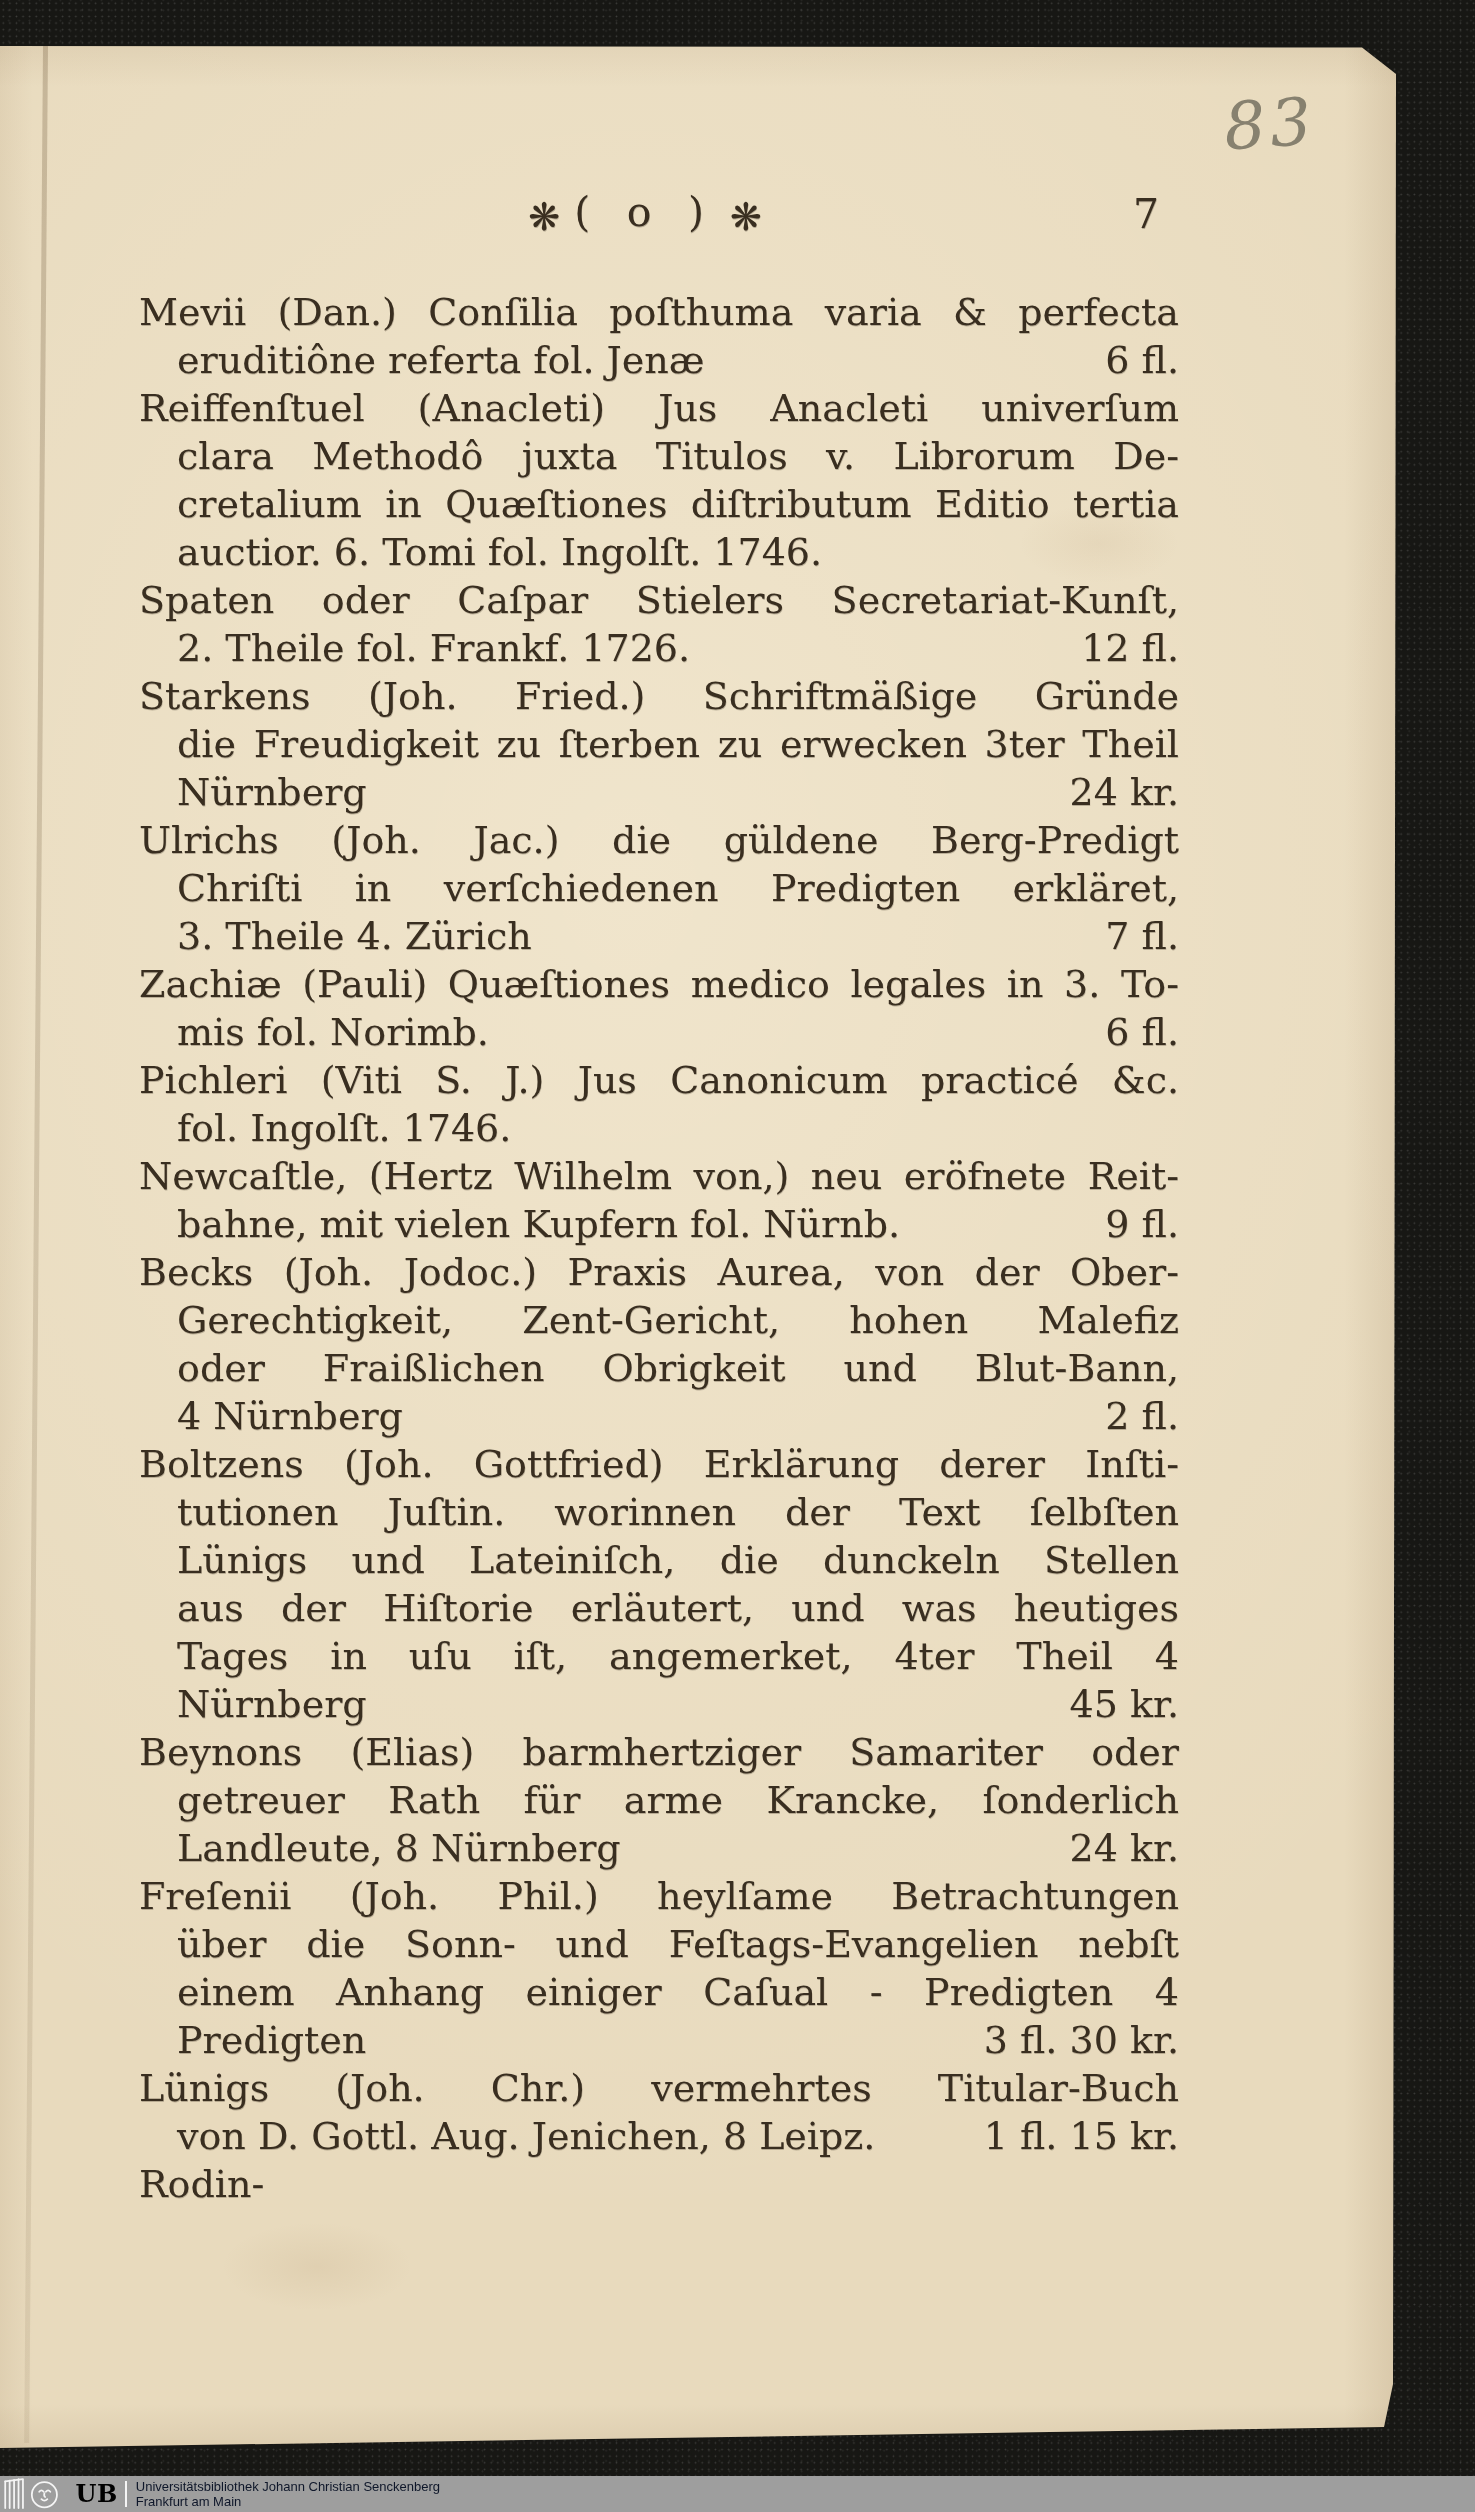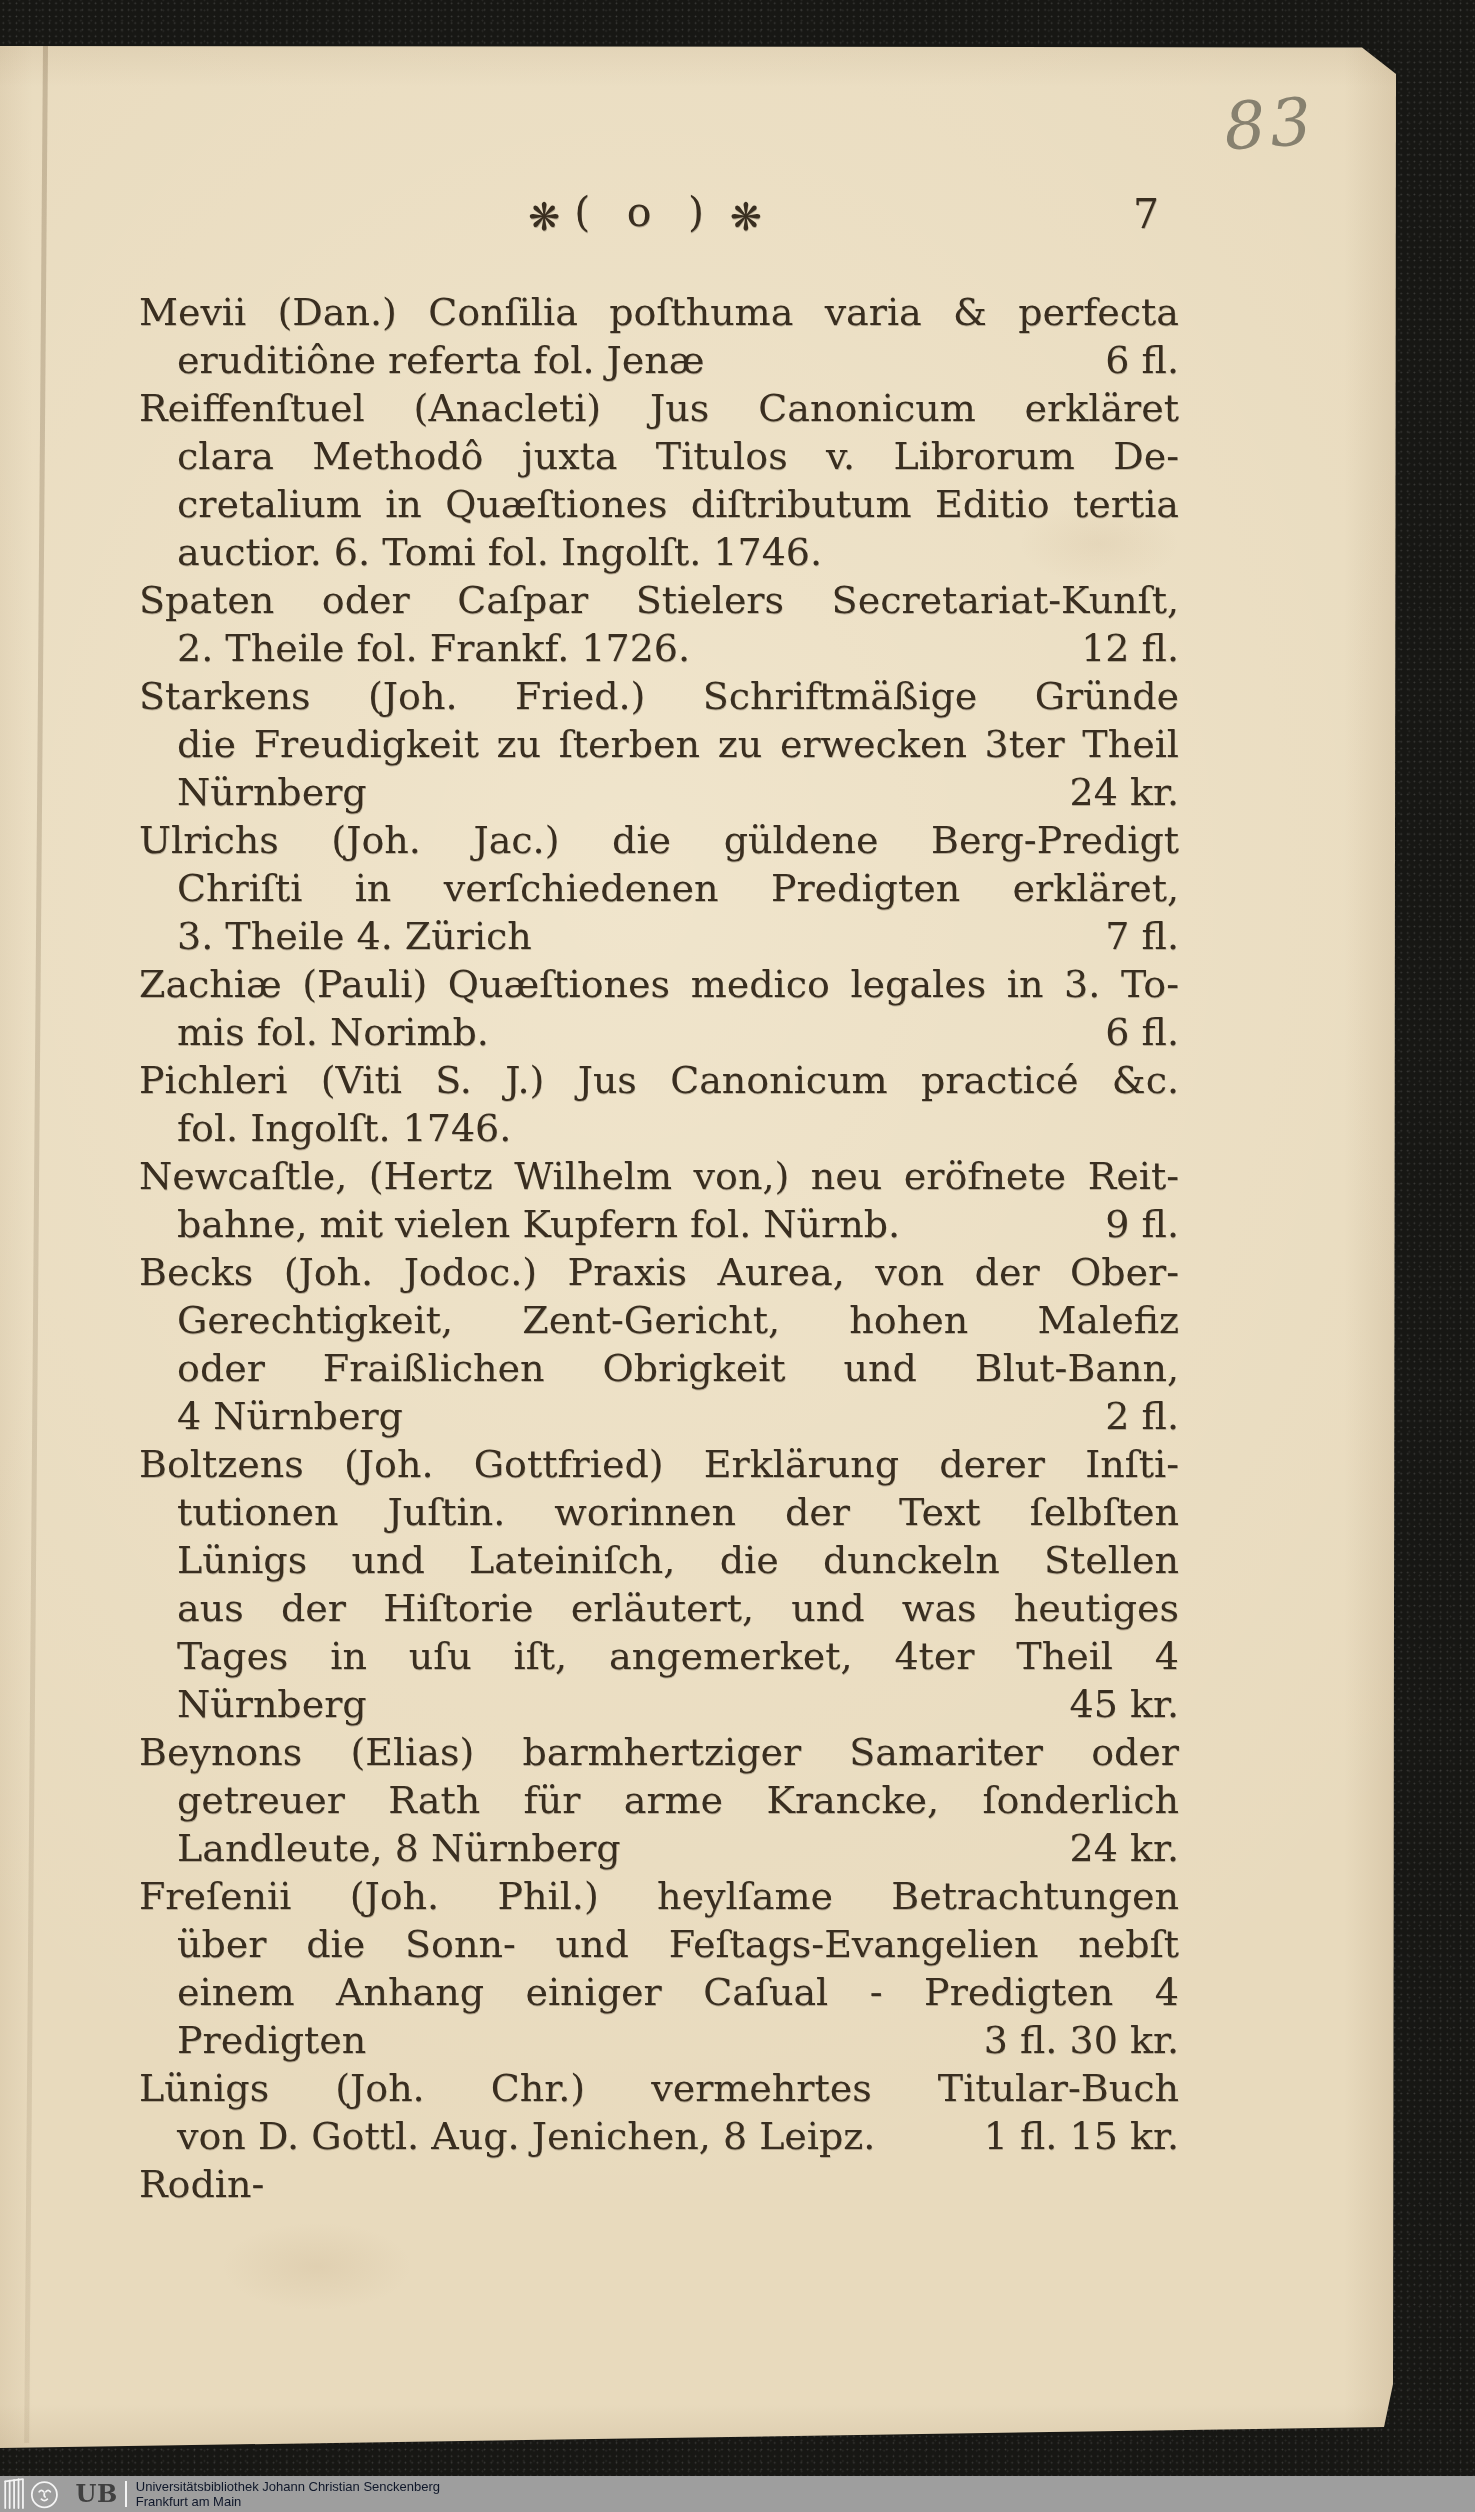--- a/index.html
+++ b/index.html
@@ -64,21 +64,21 @@
   .line .p{position:absolute;right:0;top:0;}
   .line.catch{text-align:left;padding-right:7.4px;}
   
   .footerbar{
     position:absolute;left:0;bottom:0;width:1475px;height:36px;
     background:#9e9e9e;display:flex;align-items:center;
   }
   .logo{display:flex;align-items:center;height:100%;margin-left:3px;}
   .logo svg{display:block;}
   .ubtext{
-    color:#404040;font-family:"DejaVu Serif",serif;font-weight:bold;
+    color:#000000;font-family:"DejaVu Serif",serif;font-weight:bold;
     font-size:24px;letter-spacing:0.7px;margin-left:4.4px;line-height:1;
   }
   .logodiv{width:1.5px;height:26.6px;background:#f5f5f5;margin:0 8.9px 0 7.4px;}
   .footer-text{
     color:#0f172a;font-family:"Liberation Sans","DejaVu Sans",sans-serif;
     font-size:13px;line-height:15.5px;
   }
 </style>
 </head>
 <body>
@@ -97,21 +97,21 @@
         <span class="orn">❋</span>
         <span class="head-o">( o )</span>
         <span class="orn">❋</span>
       </div>
       <span class="pgnum">7</span>
     </div>
 
     <div class="lines" id="lines">
         <div class="line just"><span class="t">Mevii (Dan.) Conſilia poſthuma varia &amp; perfecta</span></div>
         <div class="line ind"><span class="t">eruditiône referta fol. Jenæ</span><span class="p">6 fl.</span></div>
-        <div class="line just"><span class="t">Reiffenſtuel (Anacleti) Jus Canonicum erkläret</span></div>
+        <div class="line just"><span class="t">Reiffenſtuel (Anacleti) Jus Anacleti univerſum</span></div>
         <div class="line ind just"><span class="t">clara Methodô juxta Titulos v. Librorum De-</span></div>
         <div class="line ind just"><span class="t">cretalium in Quæſtiones diſtributum Editio tertia</span></div>
         <div class="line ind"><span class="t">auctior. 6. Tomi fol. Ingolſt. 1746.</span></div>
         <div class="line just"><span class="t">Spaten oder Caſpar Stielers Secretariat-Kunſt,</span></div>
         <div class="line ind"><span class="t">2. Theile fol. Frankf. 1726.</span><span class="p">12 fl.</span></div>
         <div class="line just"><span class="t">Starkens (Joh. Fried.) Schriftmäßige Gründe</span></div>
         <div class="line ind just"><span class="t">die Freudigkeit zu ſterben zu erwecken 3ter Theil</span></div>
         <div class="line ind"><span class="t">Nürnberg</span><span class="p">24 kr.</span></div>
         <div class="line just"><span class="t">Ulrichs (Joh. Jac.) die güldene Berg-Predigt</span></div>
         <div class="line ind just"><span class="t">Chriſti in verſchiedenen Predigten erkläret,</span></div>

